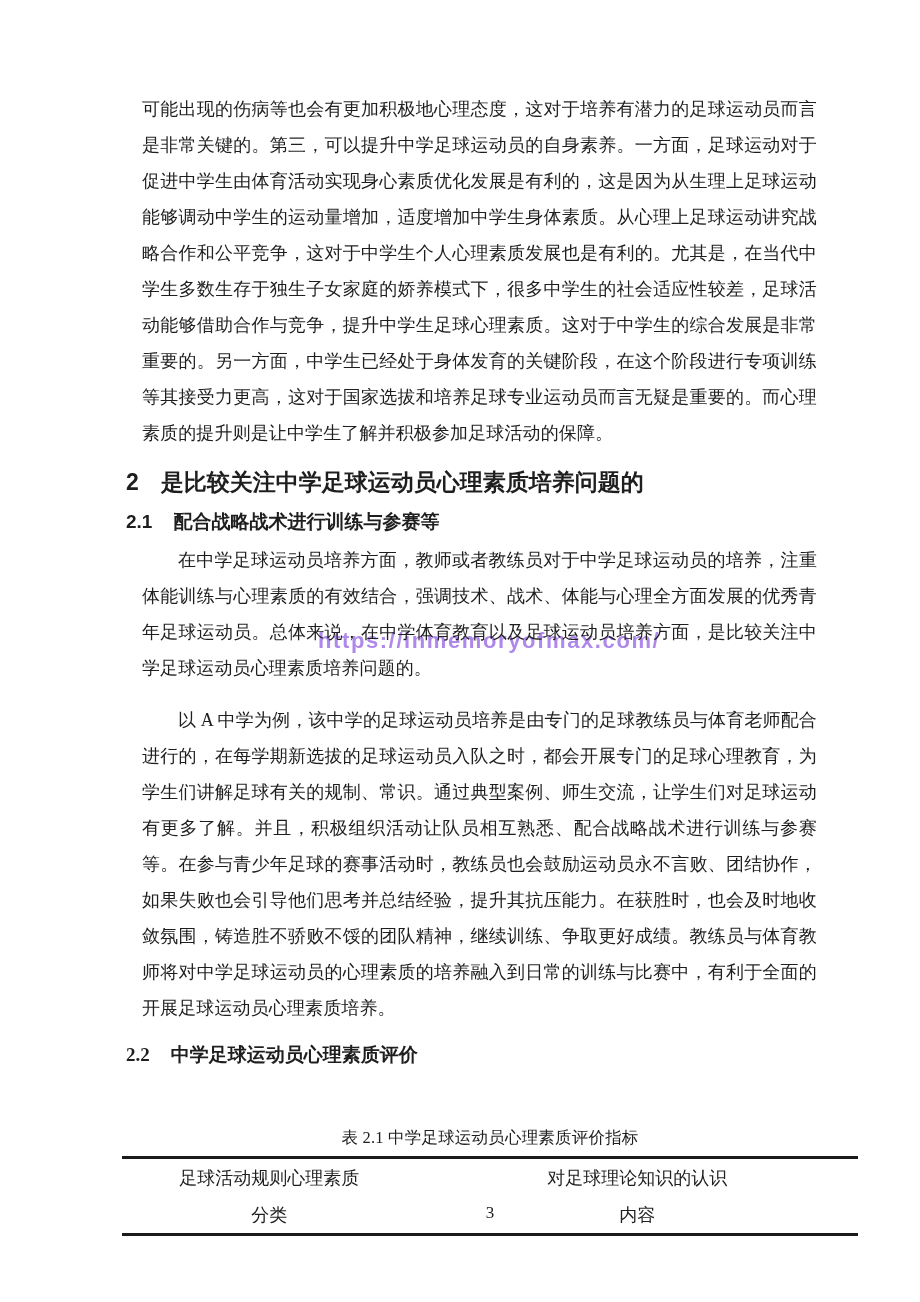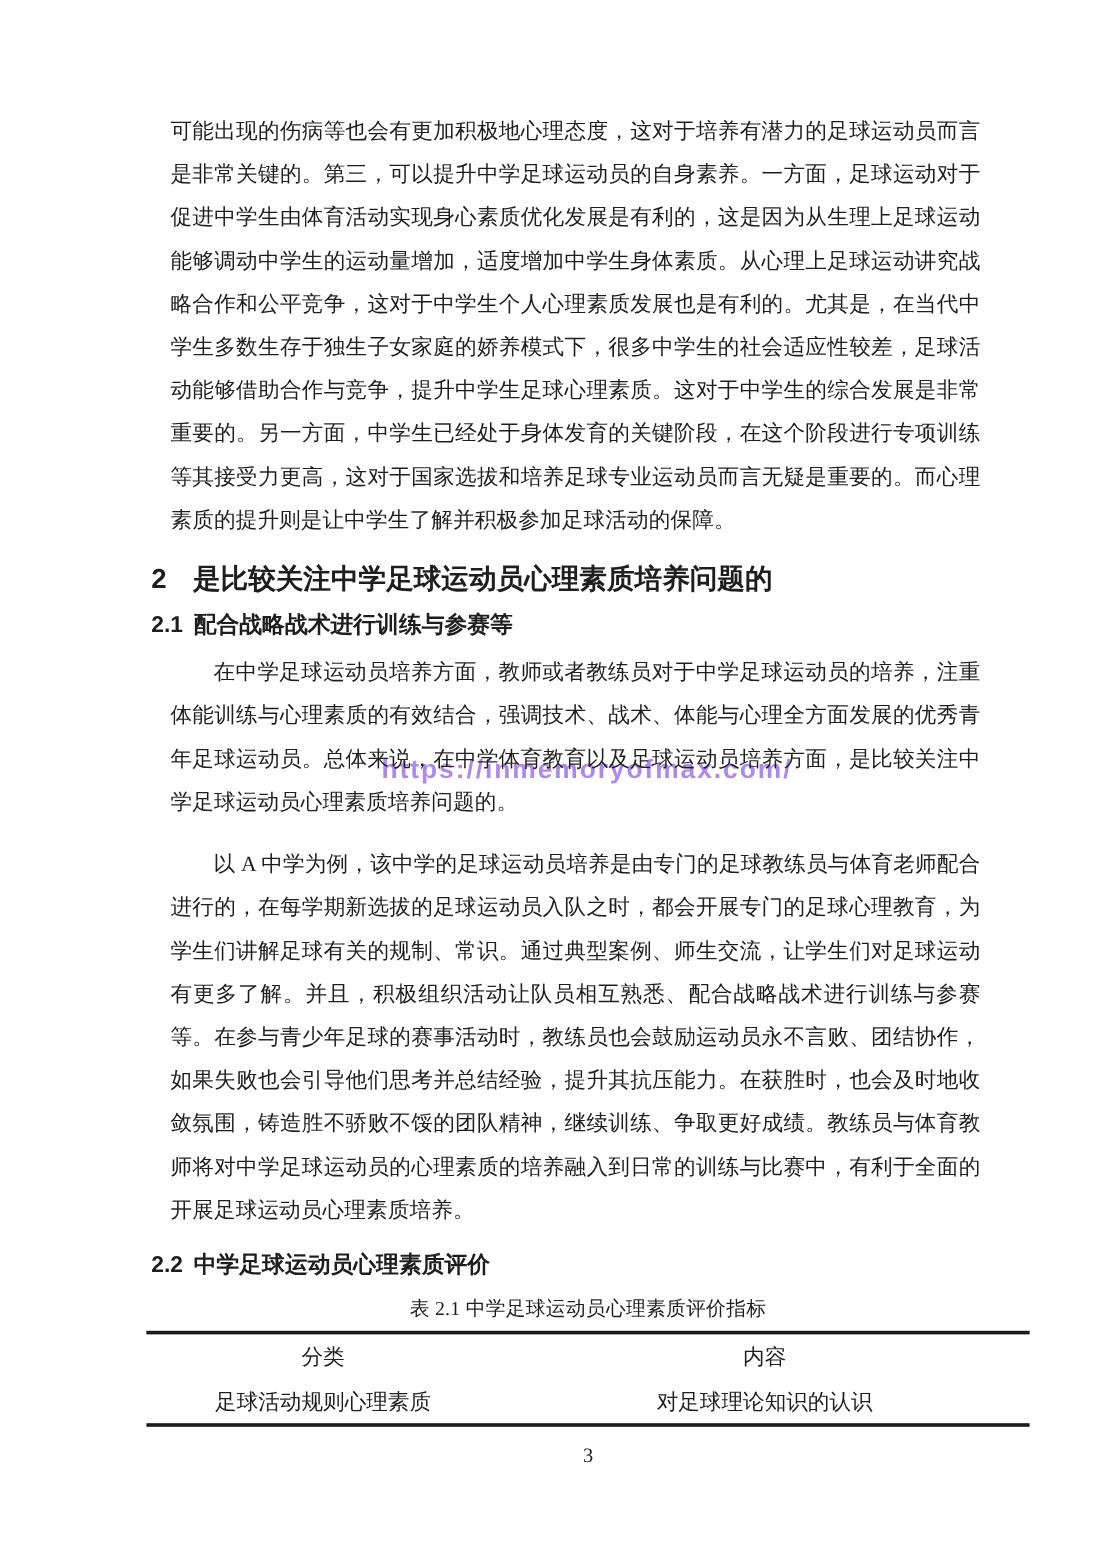--- a/index.html
+++ b/index.html
@@ -39,30 +39,31 @@
   }
   h1.sec .sec-num { margin-right: 22px; }
   h2.subsec {
     margin: 0;
     font-family: "Liberation Sans", "DejaVu Sans", sans-serif;
     font-weight: bold;
     font-size: 19px;
     line-height: 26px;
     display: flex;
     align-items: baseline;
+    gap: 12px;
   }
   h2.subsec .sec-num { margin-right: 9px; }
   #h-21 { margin-top: 12px; }
   #p-21a { margin-top: 7px; }
-  #h-22 { margin-top: 5px; }
+  #h-22 { margin-top: 5px; font-family: Liberation Serif, serif; }
   #p-22a { margin-top: 6px; }
   .table-area {
     position: absolute;
     left: 122px;
-    top: 1079px;
+    top: 1126px;
     width: 736px;
   }
   .tbl-caption {
     margin: 0;
     text-align: center;
     font-size: 16.5px;
     line-height: 24px;
     letter-spacing: 0.2px;
   }
   .eval-table {
@@ -131,25 +132,25 @@
       <span>中学足球运动员心理素质评价</span>
     </h2>
 
 
   </div>
 
   <div class="table-area">
     <p class="tbl-caption">表 2.1 中学足球运动员心理素质评价指标</p>
     <div class="eval-table">
       <div class="tbl-row">
+        <div class="tbl-cell-cat">足球活动规则心理素质</div>
+        <div class="tbl-cell-cont">对足球理论知识的认识</div>
+      </div>
+      <div class="tbl-row">
         <div class="tbl-cell-cat">分类</div>
         <div class="tbl-cell-cont">内容</div>
-      </div>
-      <div class="tbl-row">
-        <div class="tbl-cell-cat">足球活动规则心理素质</div>
-        <div class="tbl-cell-cont">对足球理论知识的认识</div>
       </div>
     </div>
   </div>
 
   <div class="page-num">3</div>
 
 </div>
 
 </body></html>

